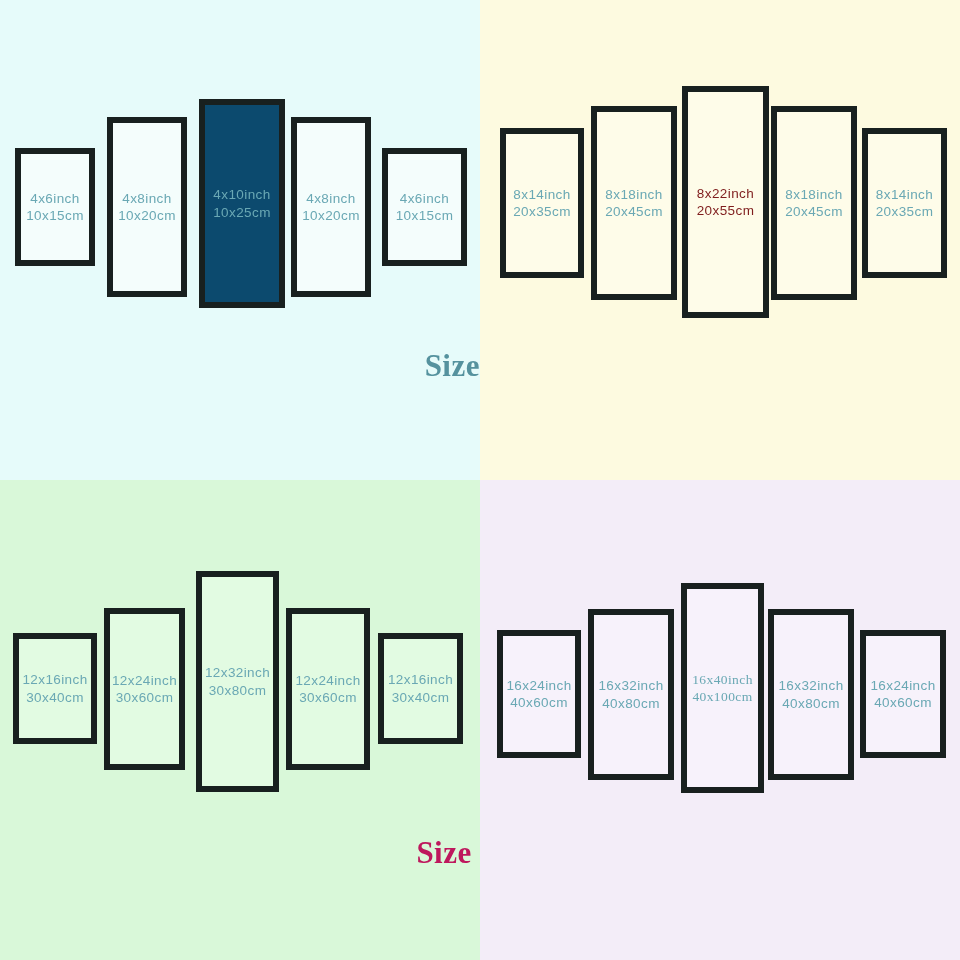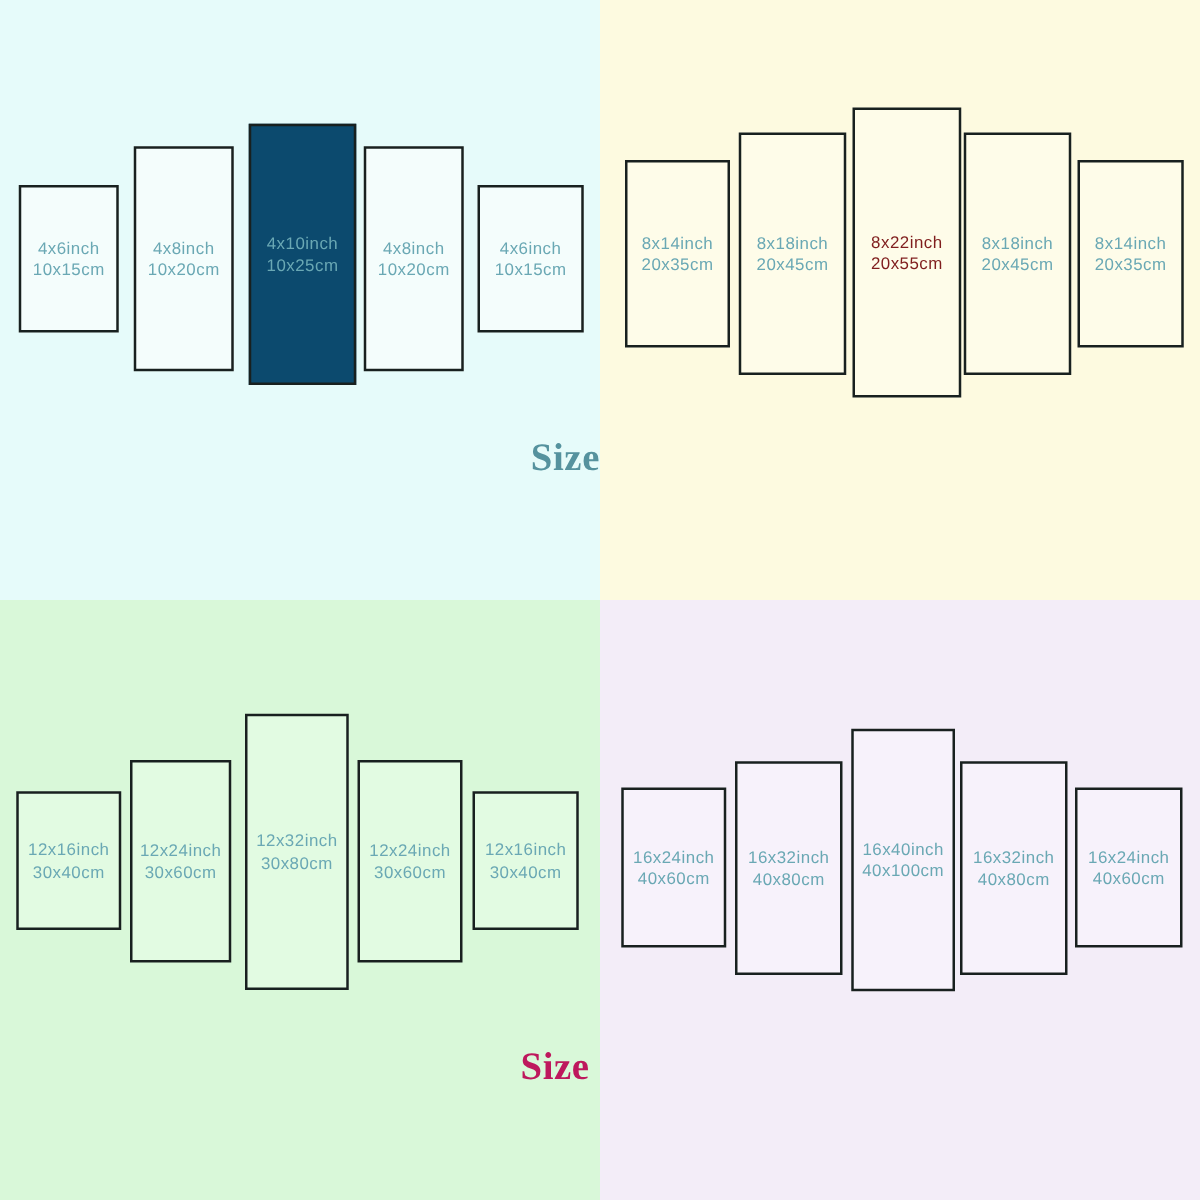--- a/index.html
+++ b/index.html
@@ -21,21 +21,21 @@
     height: 480px;
     overflow: hidden;
   }
   .q-tl { left: 0;     top: 0;   }
   .q-tr { left: 480px; top: 0;   }
   .q-bl { left: 0;     top: 480px; }
   .q-br { left: 480px; top: 480px; }
   .panel {
     position: absolute;
     box-sizing: border-box;
-    border: 2px solid #a21caf;
+    border: 6px solid #a21caf;
     display: flex;
     align-items: center;
     justify-content: center;
   }
   .panel-label {
     text-align: center;
     color: #6aa8b4;
     font-size: 13.5px;
     line-height: 1.28;
     letter-spacing: 0.4px;
@@ -114,21 +114,21 @@
       <div class="quad-title" style="left: 16px; top: 355px; color: #be185d;">Size 2</div>
     </div>
     <div class="quadrant q-br" style="background: rgb(243, 237, 248);">
       <div class="panel" style="left: 17px; top: 150px; width: 84px; height: 128px; background: rgb(247, 242, 251); border-color: rgb(24, 32, 31);">
         <div class="panel-label" style="color: rgb(106, 168, 180);"><span>16x24inch</span><span class="line2">40x60cm</span></div>
       </div>
       <div class="panel" style="left: 108px; top: 129px; width: 86px; height: 171px; background: rgb(247, 242, 251); border-color: rgb(24, 32, 31);">
         <div class="panel-label" style="color: rgb(106, 168, 180);"><span>16x32inch</span><span class="line2">40x80cm</span></div>
       </div>
       <div class="panel" style="left: 201px; top: 103px; width: 83px; height: 210px; background: rgb(247, 242, 251); border-color: rgb(24, 32, 31);">
-        <div class="panel-label" style="color: rgb(106, 168, 180);"><span>16x40inch</span><span class="line2">40x100cm</span></div>
+        <div class="panel-label" style="color: rgb(106, 168, 180); font-family: Liberation Serif, serif;"><span>16x40inch</span><span class="line2">40x100cm</span></div>
       </div>
       <div class="panel" style="left: 288px; top: 129px; width: 86px; height: 171px; background: rgb(247, 242, 251); border-color: rgb(24, 32, 31);">
         <div class="panel-label" style="color: rgb(106, 168, 180);"><span>16x32inch</span><span class="line2">40x80cm</span></div>
       </div>
       <div class="panel" style="left: 380px; top: 150px; width: 86px; height: 128px; background: rgb(247, 242, 251); border-color: rgb(24, 32, 31);">
         <div class="panel-label" style="color: rgb(106, 168, 180);"><span>16x24inch</span><span class="line2">40x60cm</span></div>
       </div>
     </div>
   </div>
 

